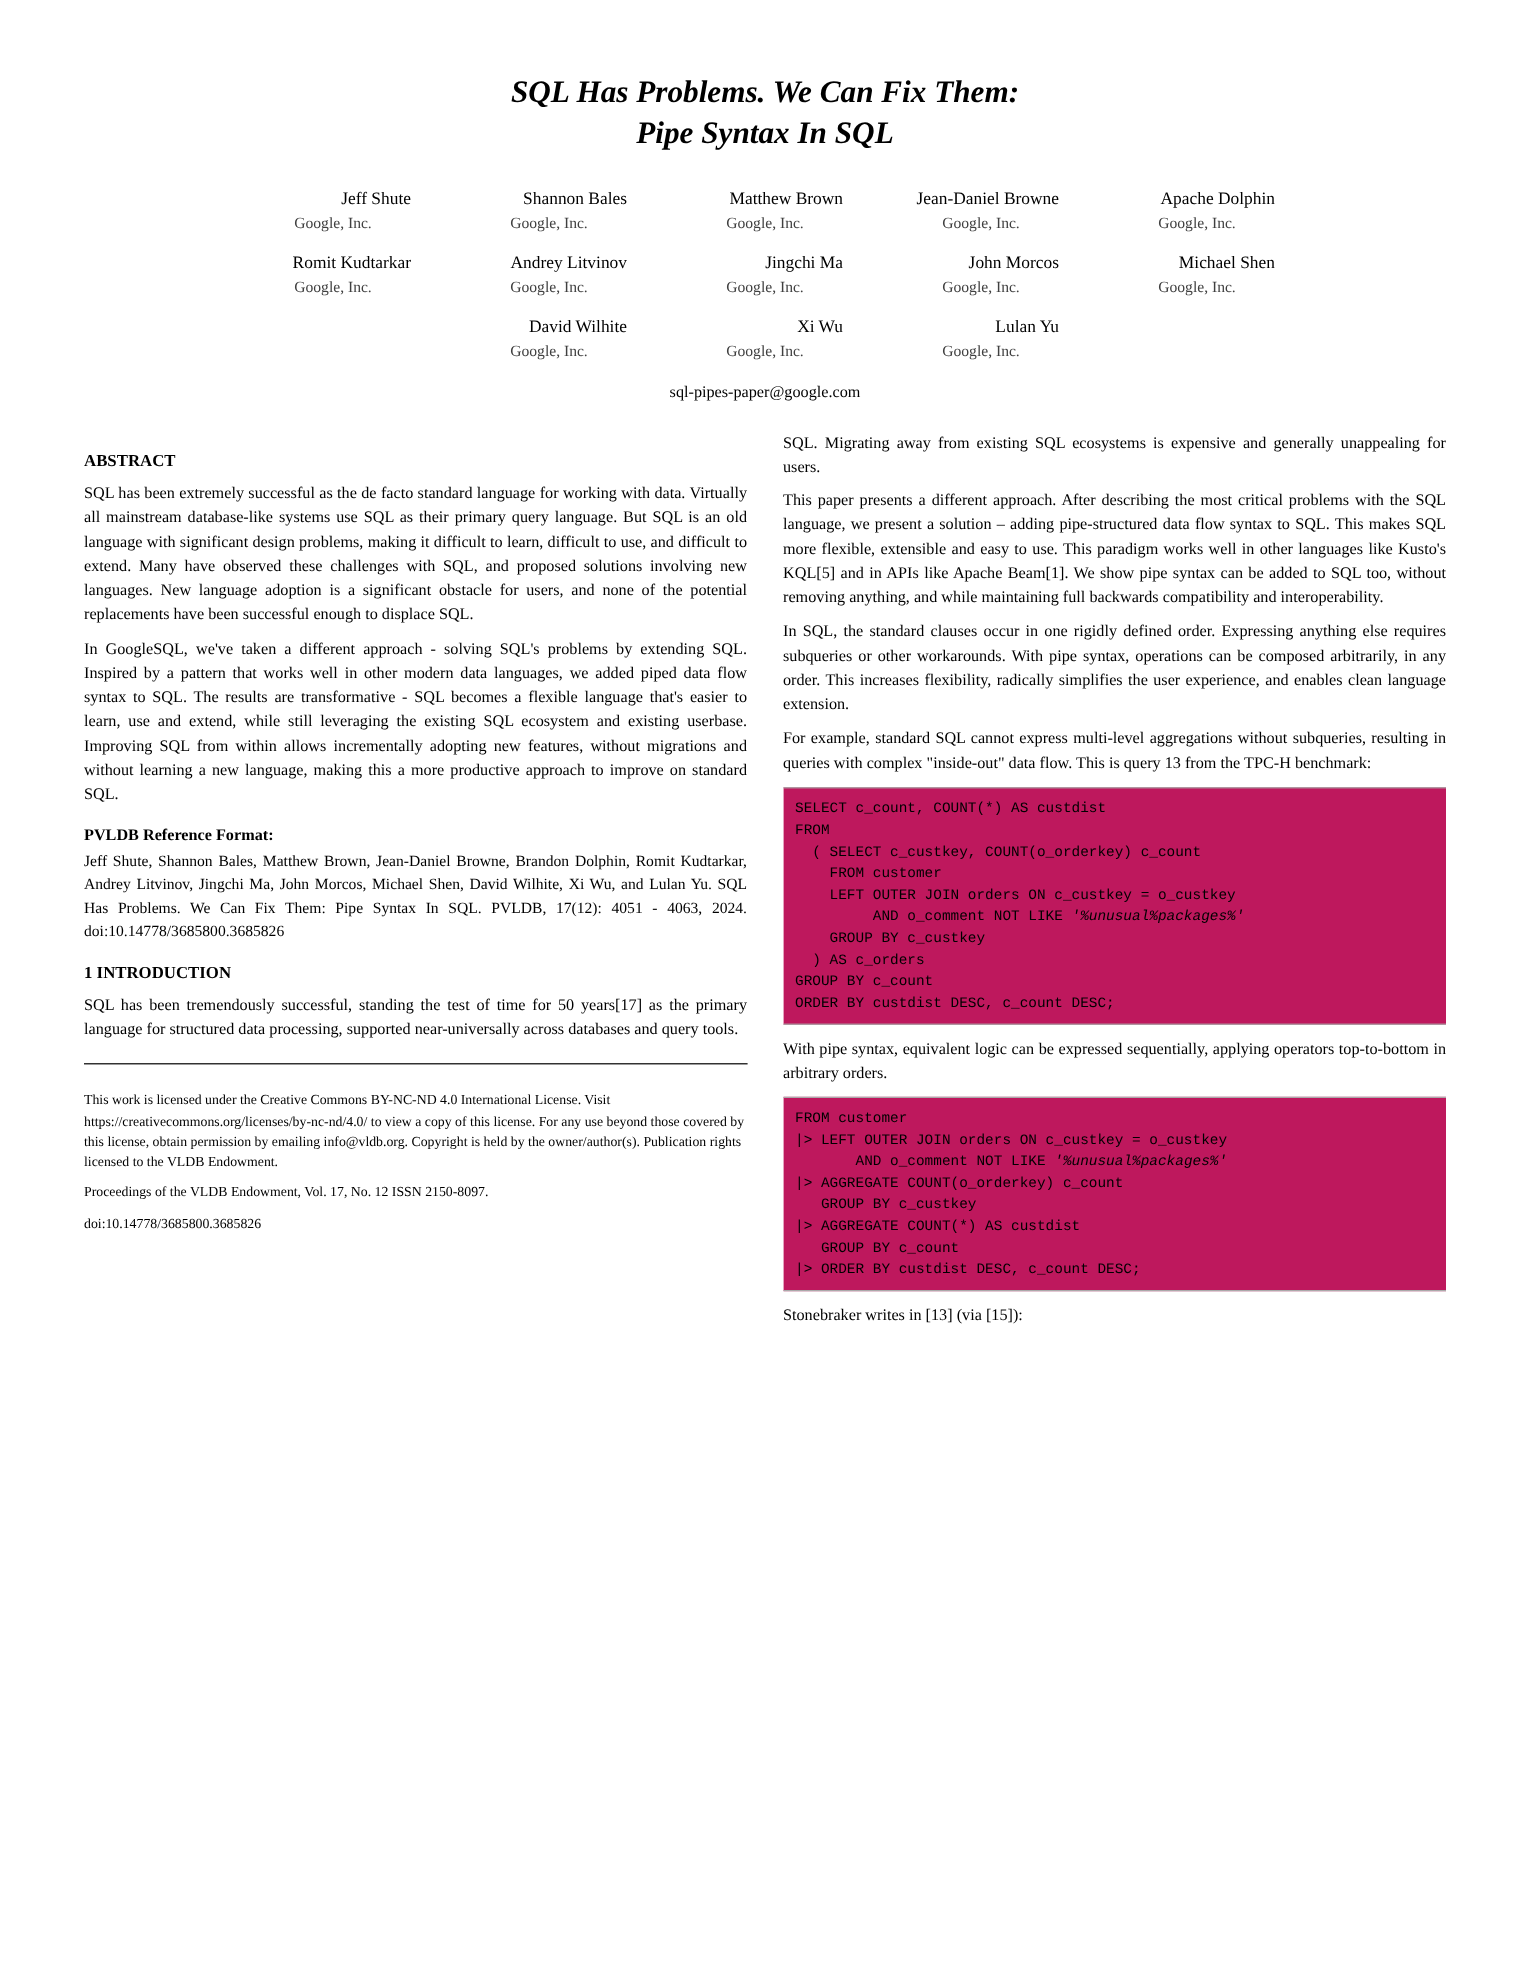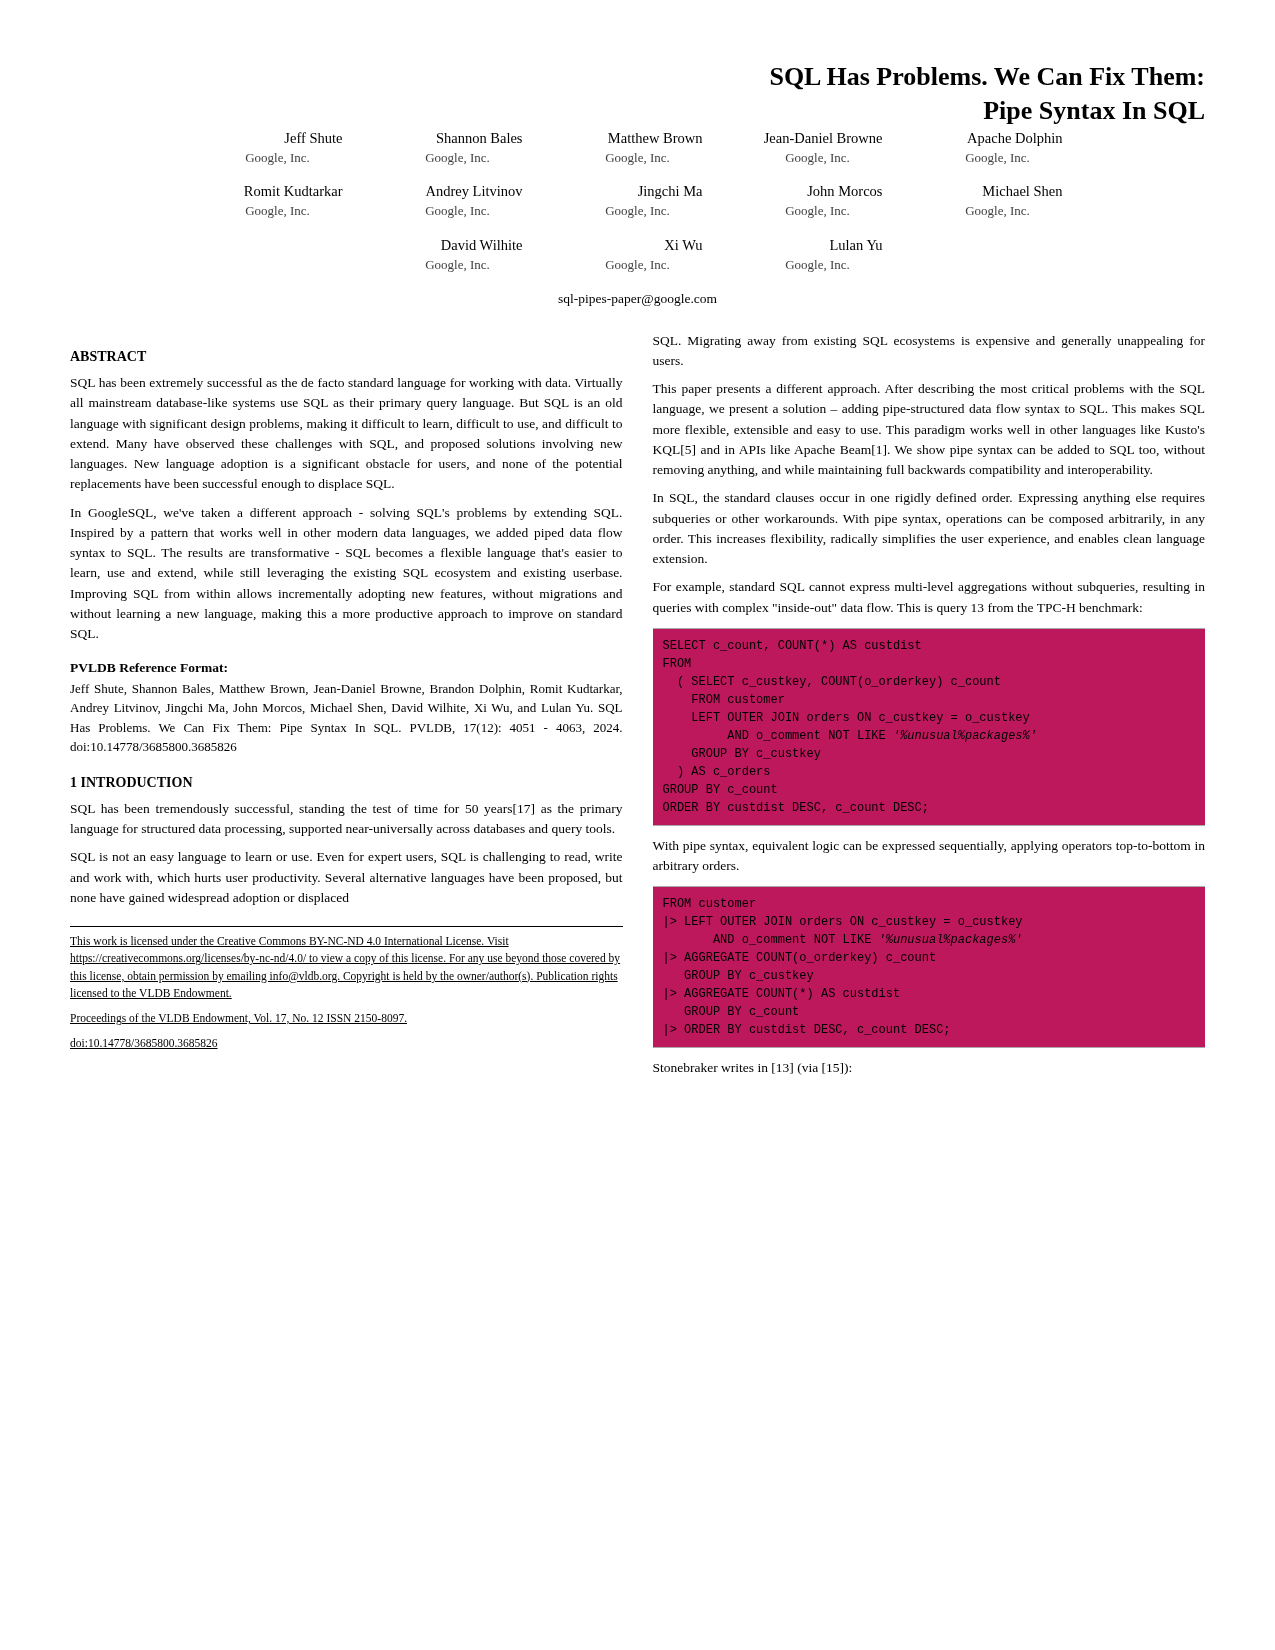--- a/index.html
+++ b/index.html
@@ -8,21 +8,23 @@
       color: #000;
       font-family: "Times New Roman", Times, serif;
       font-size: 14px;
       line-height: 1.45;
       width: 1275px;
       min-height: 1650px;
       padding: 60px 70px 60px 70px;
     }
 
     .paper-title {
-      text-align: right;
+      text-align: center;
+      margin-bottom: 28px;
+      font-style: italic;
     }
     .paper-title h1 {
       font-size: 26px;
       font-weight: bold;
       line-height: 1.3;
     }
     .author-row {
       display: flex;
       justify-content: center;
       gap: 0 50px;
@@ -77,24 +79,23 @@
       font-weight: bold;
       font-size: 13.5px;
     }
     .pvldb-ref p {
       font-size: 13px;
     }
 
     .footnote-area {
       border-top: 1px solid #000;
       margin-top: 18px;
-      padding-top: 6px;
+      padding-top: 22px;
       font-size: 11.5px;
       line-height: 1.45;
-      text-decoration: underline;
     }
     .footnote-area p {
       font-size: 11.5px;
       text-align: left;
     }
 
     
     .right-col p {
       font-size: 13.5px;
     }
@@ -201,21 +202,20 @@
     <p>In GoogleSQL, we've taken a different approach - solving SQL's problems by extending SQL. Inspired by a pattern that works well in other modern data languages, we added piped data flow syntax to SQL. The results are transformative - SQL becomes a flexible language that's easier to learn, use and extend, while still leveraging the existing SQL ecosystem and existing userbase. Improving SQL from within allows incrementally adopting new features, without migrations and without learning a new language, making this a more productive approach to improve on standard SQL.</p>
 
     <div class="pvldb-ref">
       <span class="ref-title">PVLDB Reference Format:</span>
       <p>Jeff Shute, Shannon Bales, Matthew Brown, Jean-Daniel Browne, Brandon Dolphin, Romit Kudtarkar, Andrey Litvinov, Jingchi Ma, John Morcos, Michael Shen, David Wilhite, Xi Wu, and Lulan Yu. SQL Has Problems. We Can Fix Them: Pipe Syntax In SQL. PVLDB, 17(12): 4051 - 4063, 2024. doi:10.14778/3685800.3685826</p>
     </div>
 
     <div class="intro-section">
       <div class="section-title">1   INTRODUCTION</div>
       <p>SQL has been tremendously successful, standing the test of time for 50 years[17] as the primary language for structured data processing, supported near-universally across databases and query tools.</p>
-      <p>SQL is not an easy language to learn or use. Even for expert users, SQL is challenging to read, write and work with, which hurts user productivity. Several alternative languages have been proposed, but none have gained widespread adoption or displaced</p>
     </div>
 
     <div class="footnote-area">
       <p>This work is licensed under the Creative Commons BY-NC-ND 4.0 International License. Visit https://creativecommons.org/licenses/by-nc-nd/4.0/ to view a copy of this license. For any use beyond those covered by this license, obtain permission by emailing info@vldb.org. Copyright is held by the owner/author(s). Publication rights licensed to the VLDB Endowment.</p>
       <p>Proceedings of the VLDB Endowment, Vol. 17, No. 12 ISSN 2150-8097.</p>
       <p>doi:10.14778/3685800.3685826</p>
     </div>
 
   </div>
 

